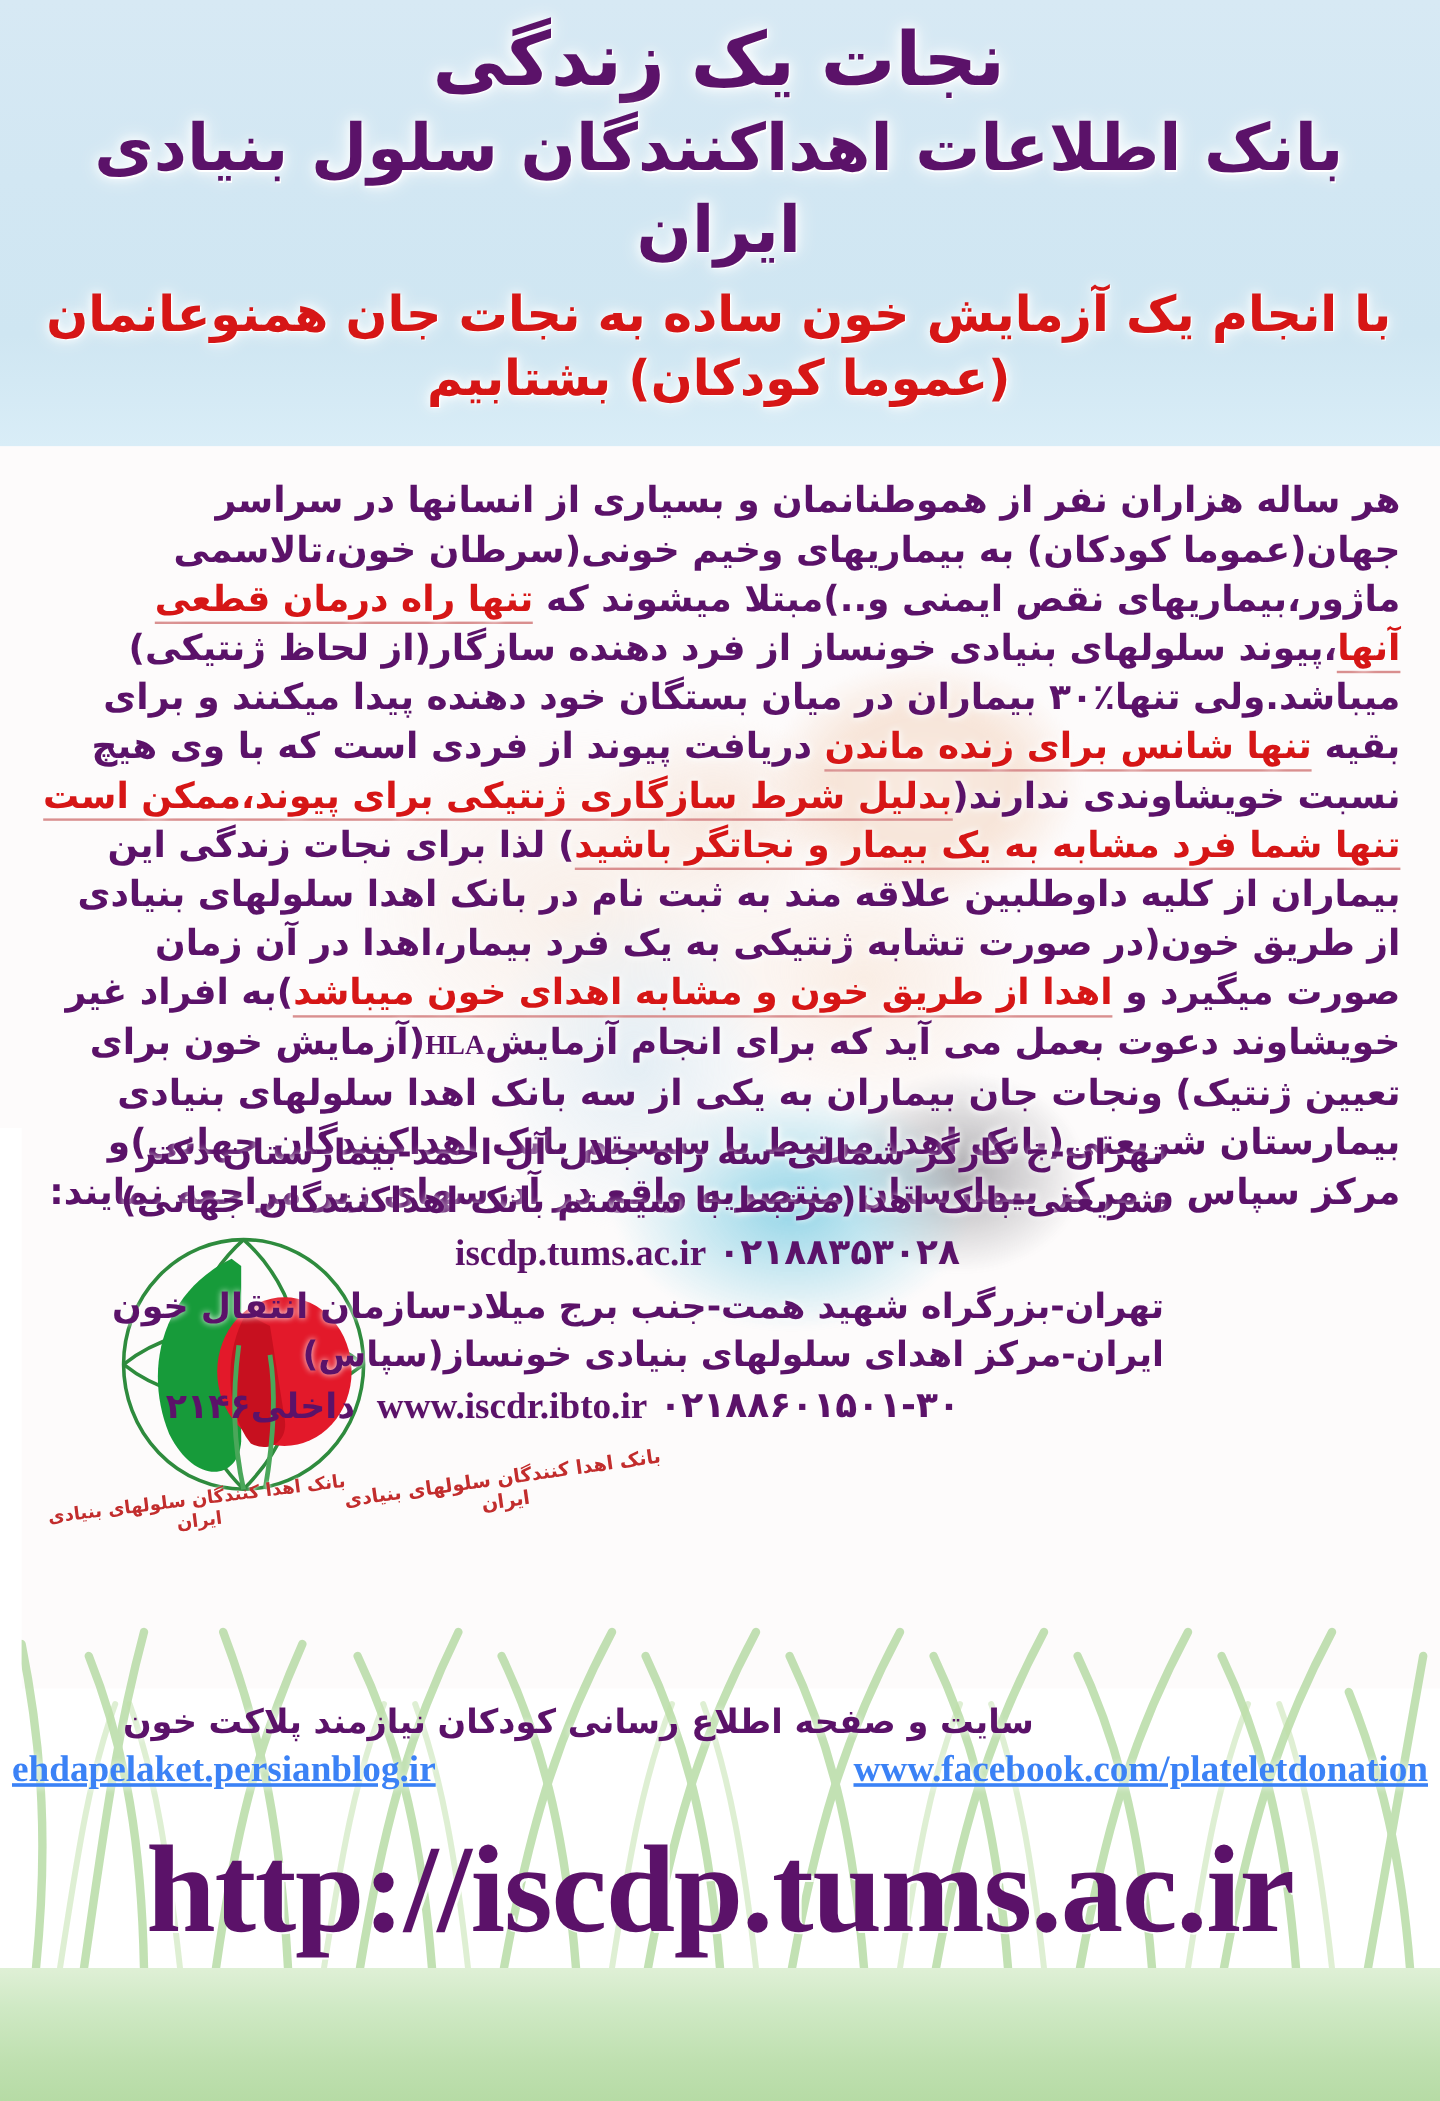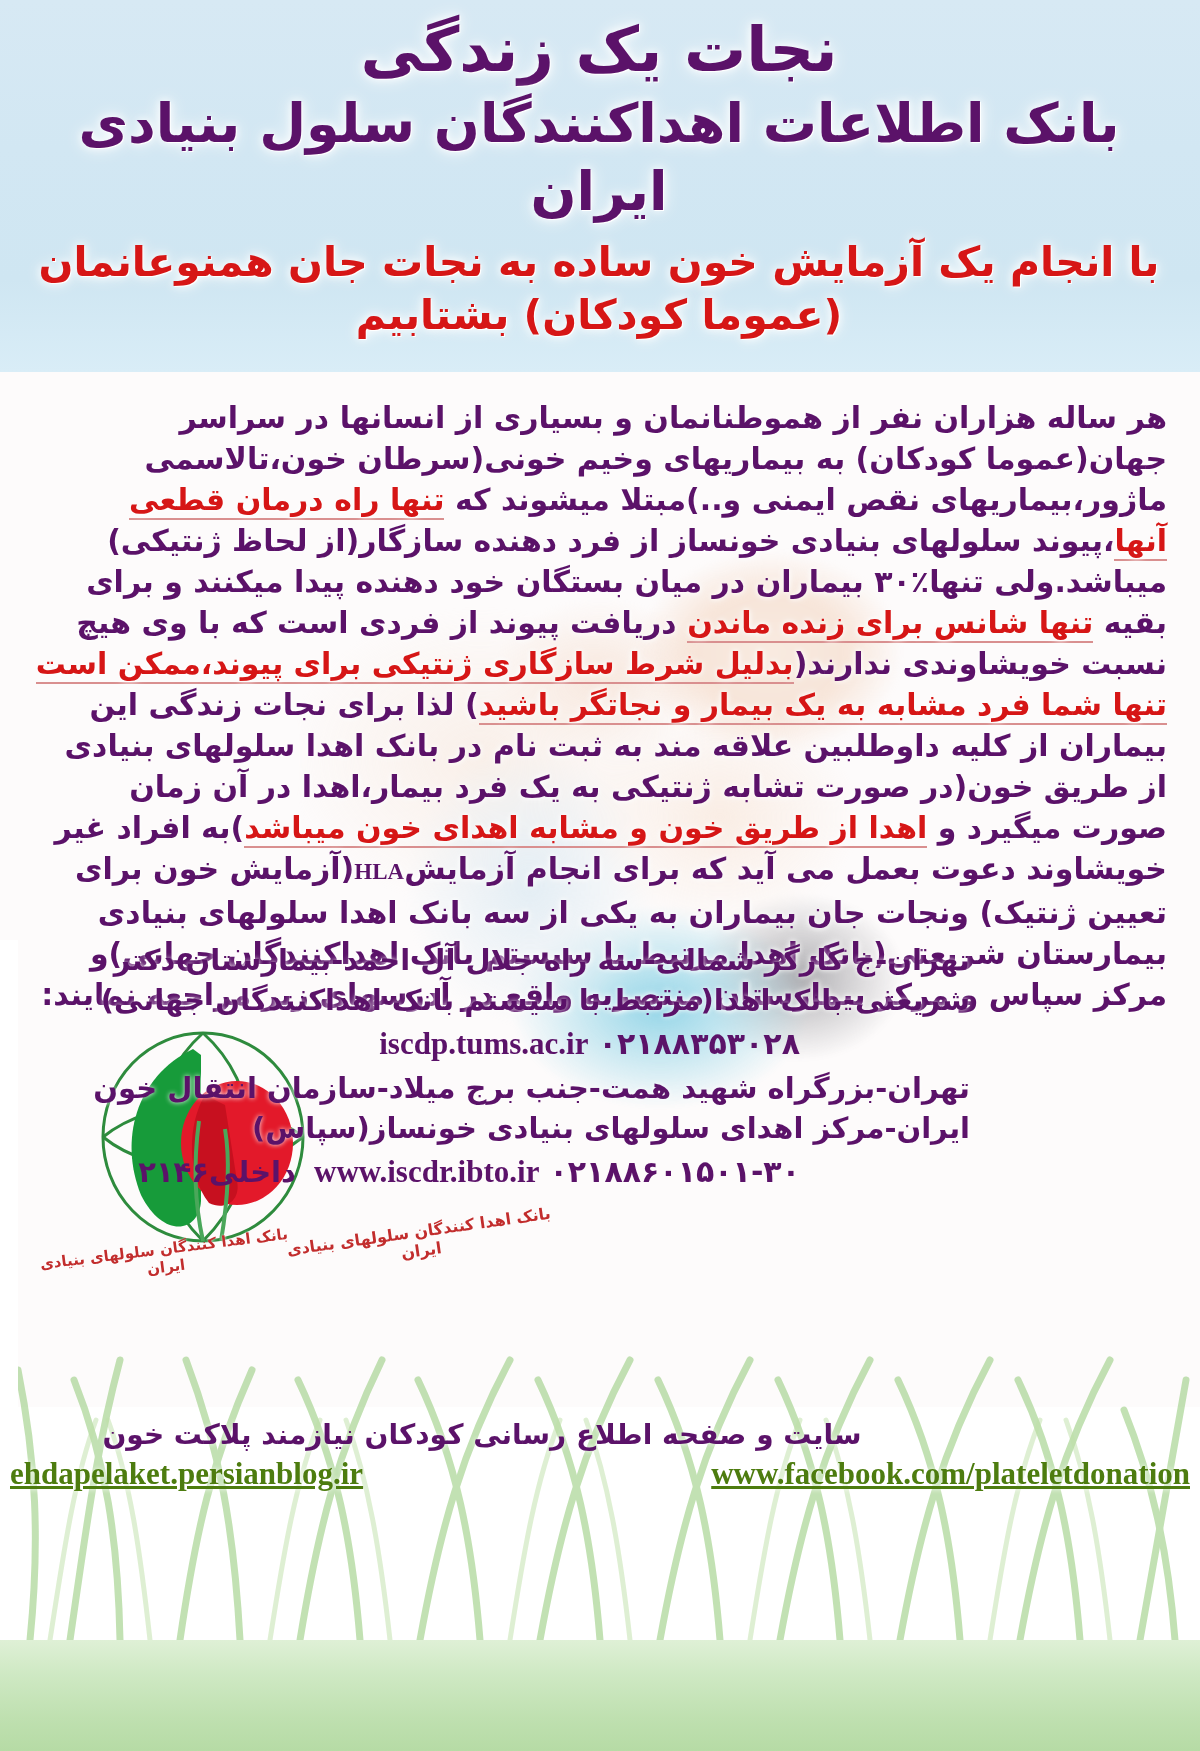--- a/index.html
+++ b/index.html
@@ -267,21 +267,21 @@
     display: flex;
     flex-direction: row-reverse;
     justify-content: space-between;
     padding: 0 10px;
     box-sizing: border-box;
   }
   .footer-link {
     font-family: "Liberation Serif", serif;
     font-size: 31px;
     font-weight: bold;
-    color: #4d7c0f;
+    color: #3b82f6;
     text-decoration: underline;
     direction: ltr;
     text-shadow: 0 0 5px rgba(255,255,255,0.95);
   }
 
   
   .banner-url {
     position: absolute;
     left: 0;
     top: 1520px;
@@ -417,14 +417,15 @@
 
   </div>
 
   <div class="footer-note">سایت و صفحه اطلاع رسانی کودکان نیازمند پلاکت خون</div>
 
   <div class="footer-links">
     <span class="footer-link">ehdapelaket.persianblog.ir</span>
     <span class="footer-link">www.facebook.com/plateletdonation</span>
   </div>
 
+  <div class="banner-url">http://iscdp.tums.ac.ir</div>
 
 </div>
 
 </body></html>

